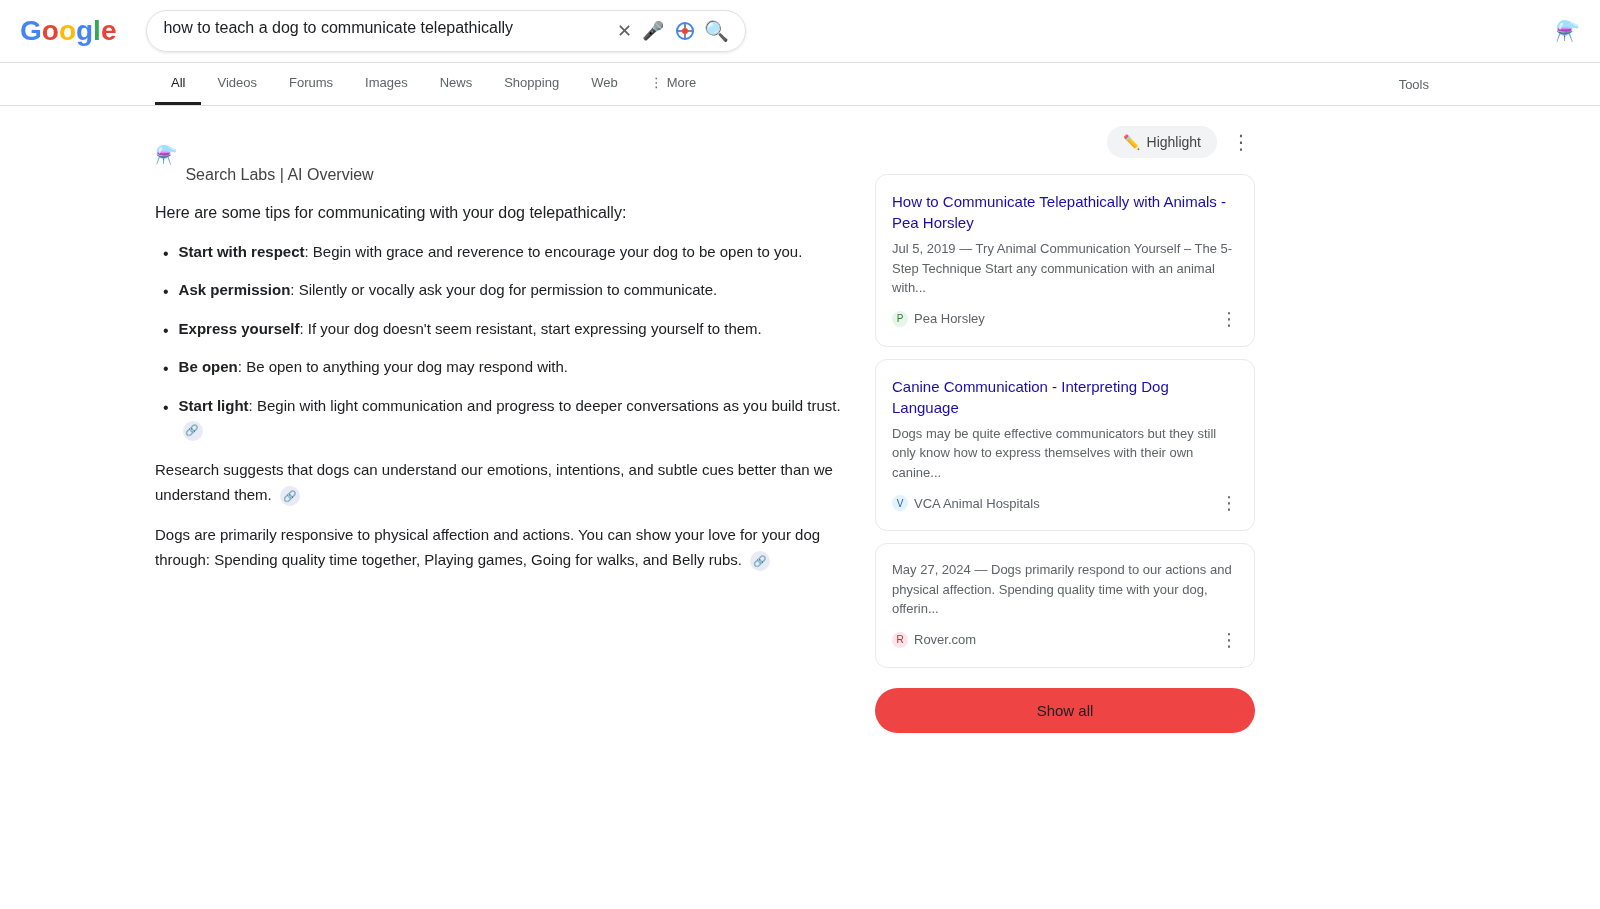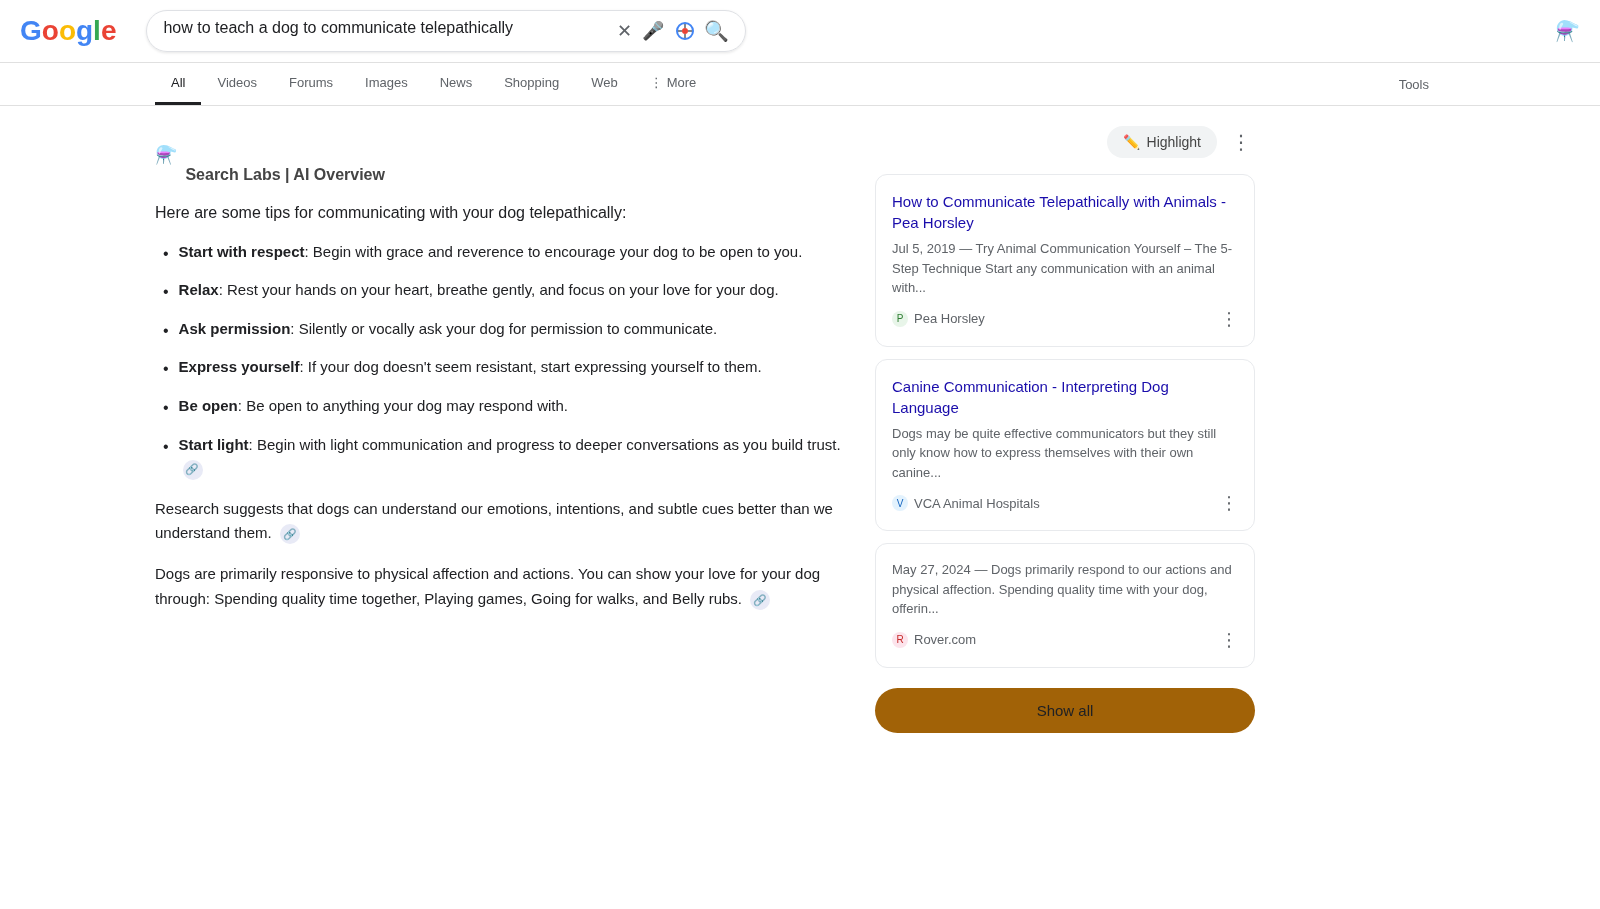--- a/index.html
+++ b/index.html
@@ -32,21 +32,21 @@
     .nav-tab-more { display: flex; align-items: center; gap: 4px; }
     .tools-tab { margin-left: auto; padding: 12px 16px; font-size: 13px; color: #5f6368; cursor: pointer; }
 
     
     .main { display: flex; padding: 20px 155px; gap: 20px; }
 
     
     .ai-section { flex: 1; max-width: 700px; }
     .ai-header { display: flex; align-items: center; gap: 8px; margin-bottom: 16px; }
     .ai-flask-icon { font-size: 18px; color: #5b8af0; }
-    .ai-header-text { font-size: 16px; color: #444; font-weight: 700; margin-top: 40px; }
+    .ai-header-text { font-size: 16px; color: #444; font-weight: 400; margin-top: 40px; }
 
     .ai-content { font-size: 15px; line-height: 1.6; color: #202124; }
     .ai-intro { margin-bottom: 14px; font-size: 16px; font-weight: 400; }
 
     .ai-list { list-style: none; margin: 0 0 16px 0; padding: 0; }
     .ai-list li { display: flex; gap: 10px; margin-bottom: 12px; align-items: flex-start; padding-left: 8px; }
     .ai-list li::before { content: "•"; font-size: 16px; flex-shrink: 0; margin-top: 1px; }
     .ai-list .bold { font-weight: bold; }
 
     .ai-para { margin-bottom: 16px; font-size: 15px; line-height: 1.65; }
@@ -63,21 +63,21 @@
     .source-title { font-size: 15px; color: #1a0dab; font-weight: 500; margin-bottom: 6px; cursor: pointer; line-height: 1.4; }
     .source-meta { font-size: 13px; color: #5f6368; margin-bottom: 10px; line-height: 1.5; }
     .source-footer { display: flex; align-items: center; justify-content: space-between; }
     .source-site { display: flex; align-items: center; gap: 6px; font-size: 13px; color: #5f6368; }
     .site-favicon { width: 16px; height: 16px; border-radius: 50%; display: flex; align-items: center; justify-content: center; font-size: 10px; }
     .favicon-pea { background: #e8f5e9; color: #2e7d32; }
     .favicon-vca { background: #e3f2fd; color: #1565c0; }
     .favicon-rover { background: #fce4ec; color: #c62828; }
     .source-more { background: none; border: none; cursor: pointer; color: #5f6368; font-size: 18px; }
 
-    .show-all-btn { width: 100%; padding: 14px; background: #a16207; border: none; border-radius: 24px; cursor: pointer; font-size: 15px; color: #202124; font-weight: 500; margin-top: 8px; }
+    .show-all-btn { width: 100%; padding: 14px; background: #ef4444; border: none; border-radius: 24px; cursor: pointer; font-size: 15px; color: #202124; font-weight: 500; margin-top: 8px; }
   </style>
 </head>
 <body>
 
 <div class="header">
   <div class="google-logo">
     <span class="logo-g logo-o1">G</span>
     <span class="logo-g logo-o2">o</span>
     <span class="logo-g logo-o3">o</span>
     <span class="logo-g logo-g2">g</span>
@@ -131,25 +131,20 @@
       <p class="ai-intro">Here are some tips for communicating with your dog telepathically:</p>
 
       <ul class="ai-list">
         <li>
           <span>
             <span class="bold">Start with respect</span><span>: Begin with grace and reverence to encourage your dog to be open to you.</span>
           </span>
         </li>
         <li>
           <span>
-            <span class="bold">Relax</span><span>: Rest your hands on your heart, breathe gently, and focus on your love for your dog.</span>
-          </span>
-        </li>
-        <li>
-          <span>
             <span class="bold">Ask permission</span><span>: Silently or vocally ask your dog for permission to communicate.</span>
           </span>
         </li>
         <li>
           <span>
             <span class="bold">Express yourself</span><span>: If your dog doesn't seem resistant, start expressing yourself to them.</span>
           </span>
         </li>
         <li>
           <span>

